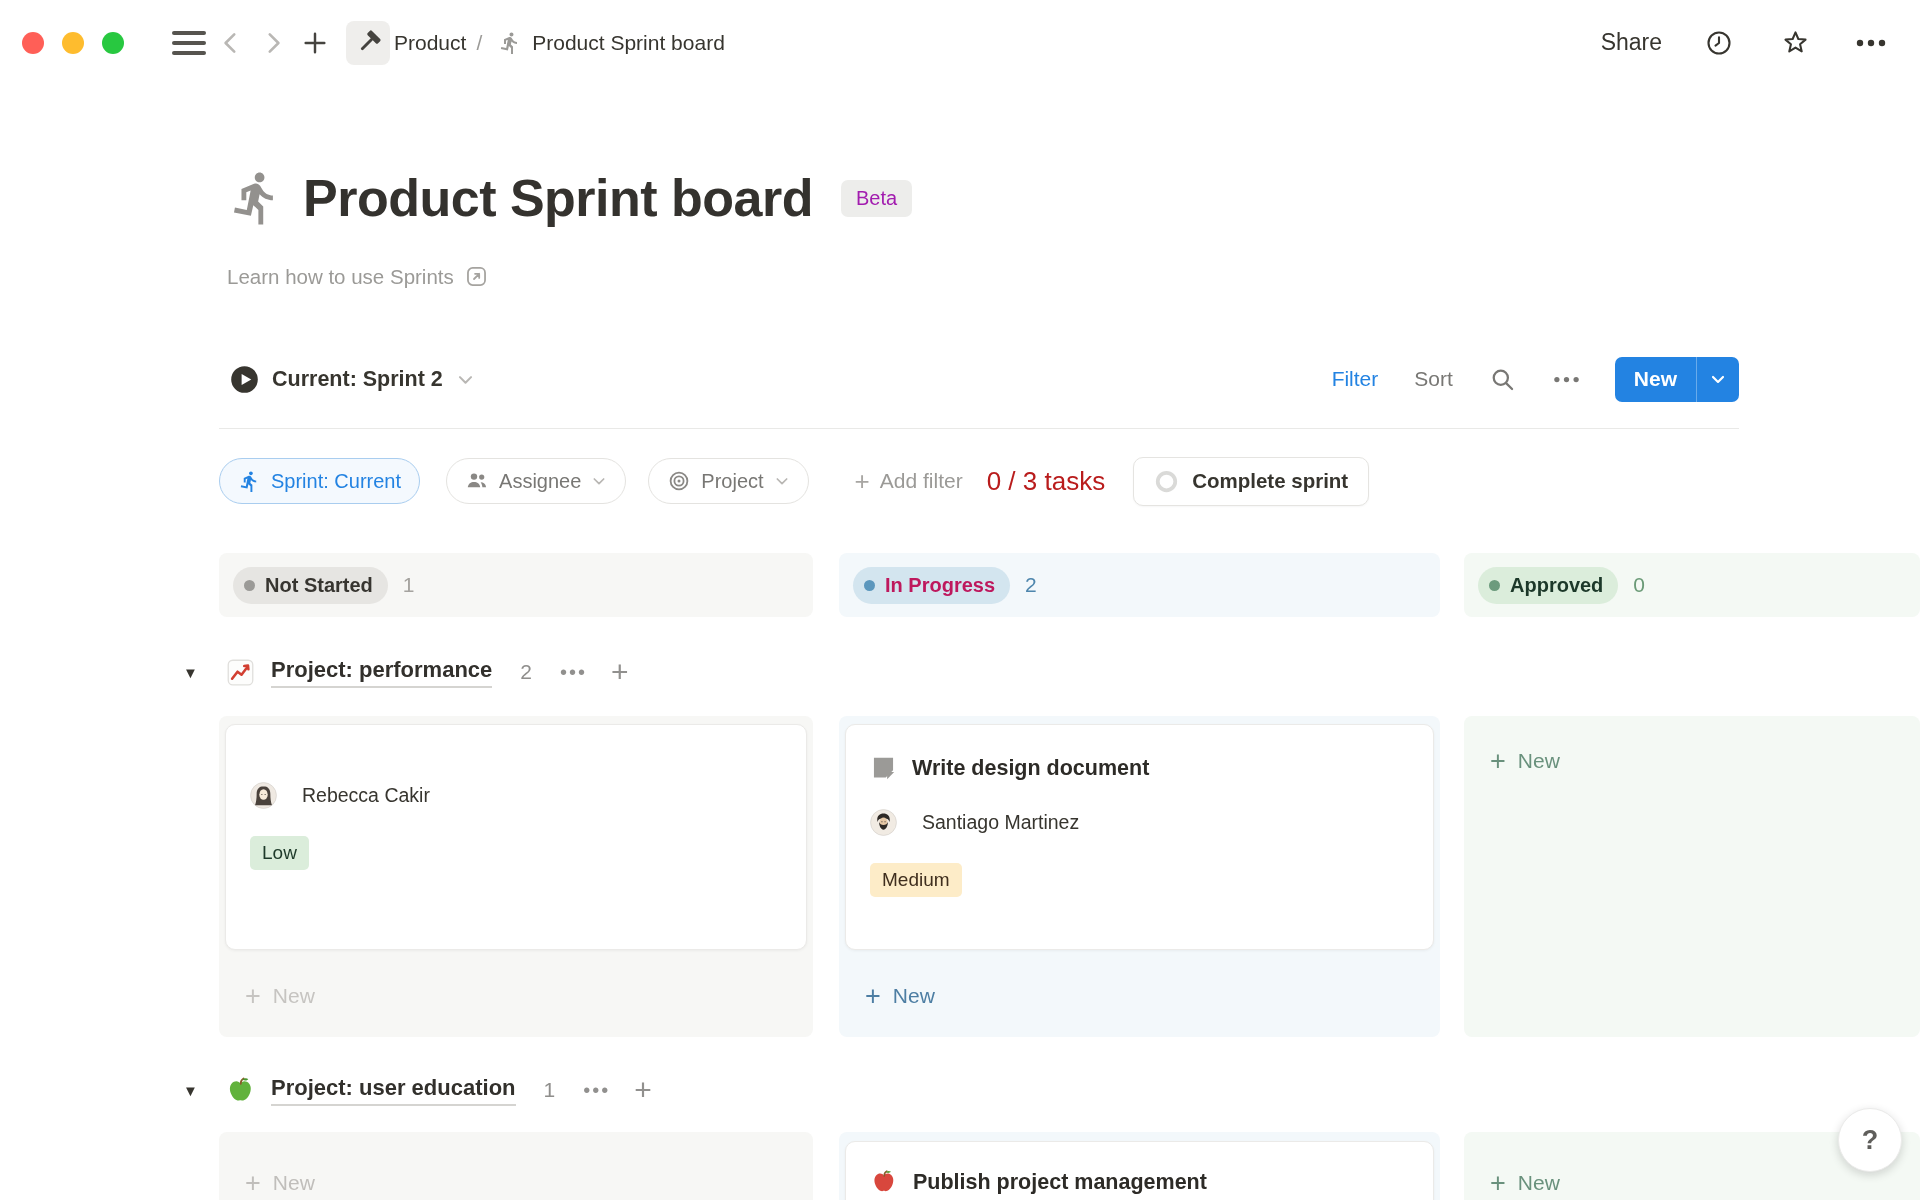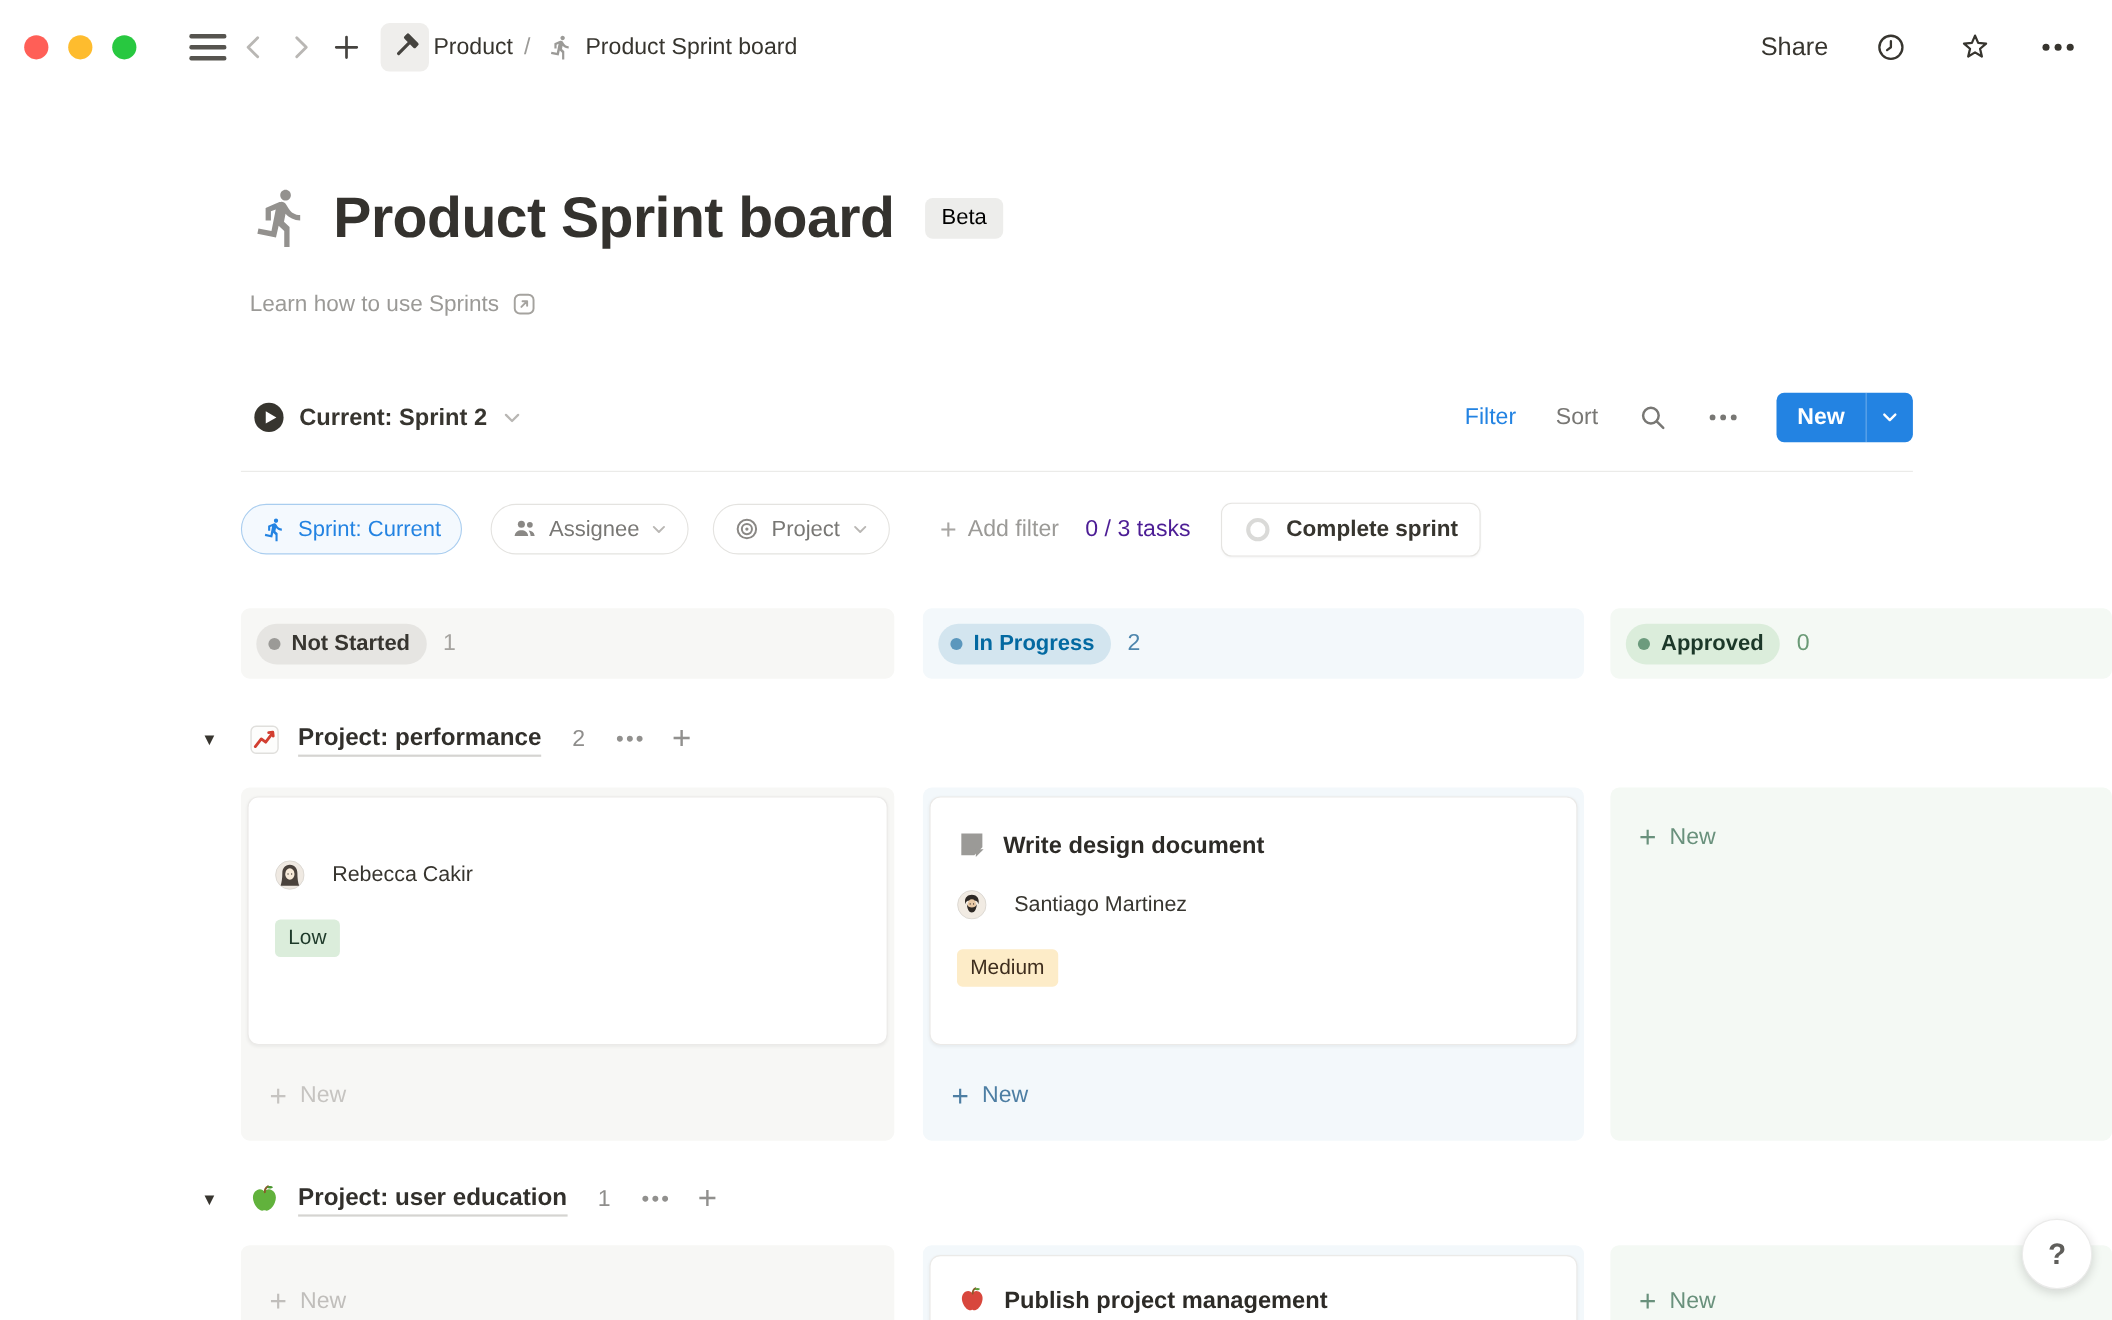--- a/index.html
+++ b/index.html
@@ -18,52 +18,52 @@
   .crumb{color:#37352f;cursor:pointer;}
   .crumb-sep{color:#9b9a97;}
   .crumb-runner{display:flex;align-items:center;margin-left:6px;}
   .tb-spacer{flex:1;}
   .tb-right{display:flex;align-items:center;gap:34px;}
   .share-btn{background:none;border:none;font-size:23px;color:#37352f;font-family:inherit;cursor:pointer;padding:4px 2px;}
   
   .title-row{position:absolute;left:227px;top:168px;display:flex;align-items:center;}
   .title-icon{width:58px;height:58px;margin-right:18px;}
   .page-title{font-size:52px;font-weight:700;letter-spacing:-0.5px;color:#34322e;margin:0;}
-  .beta{margin-left:28px;background:#ededeb;color:#000000;font-size:20px;padding:7px 15px;border-radius:7px;}
+  .beta{margin-left:28px;background:#ededeb;color:#a21caf;font-size:20px;padding:7px 15px;border-radius:7px;}
   .learn-row{position:absolute;left:227px;top:264px;display:flex;align-items:center;gap:10px;color:#9b9a97;font-size:20.5px;cursor:pointer;text-decoration:none;}
   
   .toolbar{position:absolute;left:230px;right:181px;top:352px;height:54px;display:flex;align-items:center;}
   .view-switch{display:flex;align-items:center;gap:13px;background:none;border:none;font-family:inherit;cursor:pointer;padding:0;}
   .view-label{font-size:21.5px;font-weight:700;color:#37352f;}
   .tool-right{margin-left:auto;display:flex;align-items:center;gap:32px;}
   .tool-link{background:none;border:none;font-family:inherit;font-size:21px;cursor:pointer;padding:2px;}
   .filter-link{color:#2383e2;}
   .sort-link{color:#787774;}
   .new-split{display:flex;align-items:stretch;height:45px;border-radius:7px;overflow:hidden;background:#2383e2;cursor:pointer;}
   .new-main{display:flex;align-items:center;padding:0 19px;color:#fff;font-size:21px;font-weight:600;}
   .new-chev{display:flex;align-items:center;justify-content:center;width:42px;border-left:1px solid rgba(255,255,255,.32);}
   .toolbar-divider{position:absolute;left:219px;top:428px;width:1520px;height:1px;background:#e9e9e7;}
   
   .filter-bar{position:absolute;left:219px;top:455px;right:193px;height:52px;display:flex;align-items:center;}
   .fpill{display:flex;align-items:center;gap:10px;height:46px;border-radius:24px;padding:0 18px;font-size:20px;box-sizing:border-box;cursor:pointer;background:#fff;}
   .fpill.sprint{border:1.5px solid #a9cdef;background:#f4f9fe;color:#2383e2;font-weight:500;margin-right:26px;}
   .fpill.plain{border:1.5px solid #e4e3e0;color:#787774;margin-right:22px;}
   .addfilter{display:flex;align-items:center;gap:10px;color:#9b9a97;font-size:21px;background:none;border:none;font-family:inherit;cursor:pointer;margin-left:18px;}
   .addfilter .plus-glyph{font-size:26px;font-weight:300;color:#a8a6a3;}
-  .tasks-count{color:#4c1d95;font-size:21px;margin-left:18px;}
+  .tasks-count{color:#b91c1c;font-size:26px;margin-left:18px;}
   .complete-btn{margin-left:28px;display:flex;align-items:center;gap:13px;height:49px;padding:0 20px;border:1px solid #e5e4e1;border-radius:10px;background:#fff;box-shadow:0 1px 2px rgba(15,15,15,.04);font-family:inherit;font-size:20.5px;font-weight:600;color:#37352f;cursor:pointer;}
   
   .col-head{position:absolute;height:64px;border-radius:8px;display:flex;align-items:center;padding-left:14px;box-sizing:border-box;}
   .col-head.ns{left:219px;top:553px;width:594px;background:#f7f7f5;}
   .col-head.ip{left:839px;top:553px;width:601px;background:#f3f8fb;}
   .col-head.ap{left:1464px;top:553px;width:456px;background:#f4f9f4;}
   .status-pill{display:inline-flex;align-items:center;gap:10px;height:37px;border-radius:19px;padding:0 15px 0 11px;font-size:20px;font-weight:600;cursor:pointer;}
   .status-pill .dot{width:11px;height:11px;border-radius:50%;}
   .pill-ns{background:#e6e5e2;color:#373530;}.pill-ns .dot{background:#9b9a97;}
-  .pill-ip{background:#d3e5ef;color:#0369a1;}.pill-ip .dot{background:#5b97bd;}
+  .pill-ip{background:#d3e5ef;color:#be185d;}.pill-ip .dot{background:#5b97bd;}
   .pill-ap{background:#dbeddb;color:#1c3829;}.pill-ap .dot{background:#6c9b7d;}
   .col-count{margin-left:15px;font-size:21px;}
   .count-ns{color:#a5a39f;}.count-ip{color:#4e86ad;}.count-ap{color:#6a9a76;}
   .group-header{position:absolute;left:183px;height:48px;display:flex;align-items:center;}
   .group-header.g1{top:648px;}
   .group-header.g2{top:1066px;}
   .g-tri{font-size:15px;color:#37352f;width:22px;cursor:pointer;}
   .g-icon{margin-left:20px;display:flex;align-items:center;}
   .g-title{margin-left:15px;font-size:22px;font-weight:600;color:#32302c;border-bottom:2px solid #d5d4d1;padding-bottom:3px;cursor:pointer;}
   .g-count{margin-left:28px;font-size:21px;color:#8f8e8c;}

